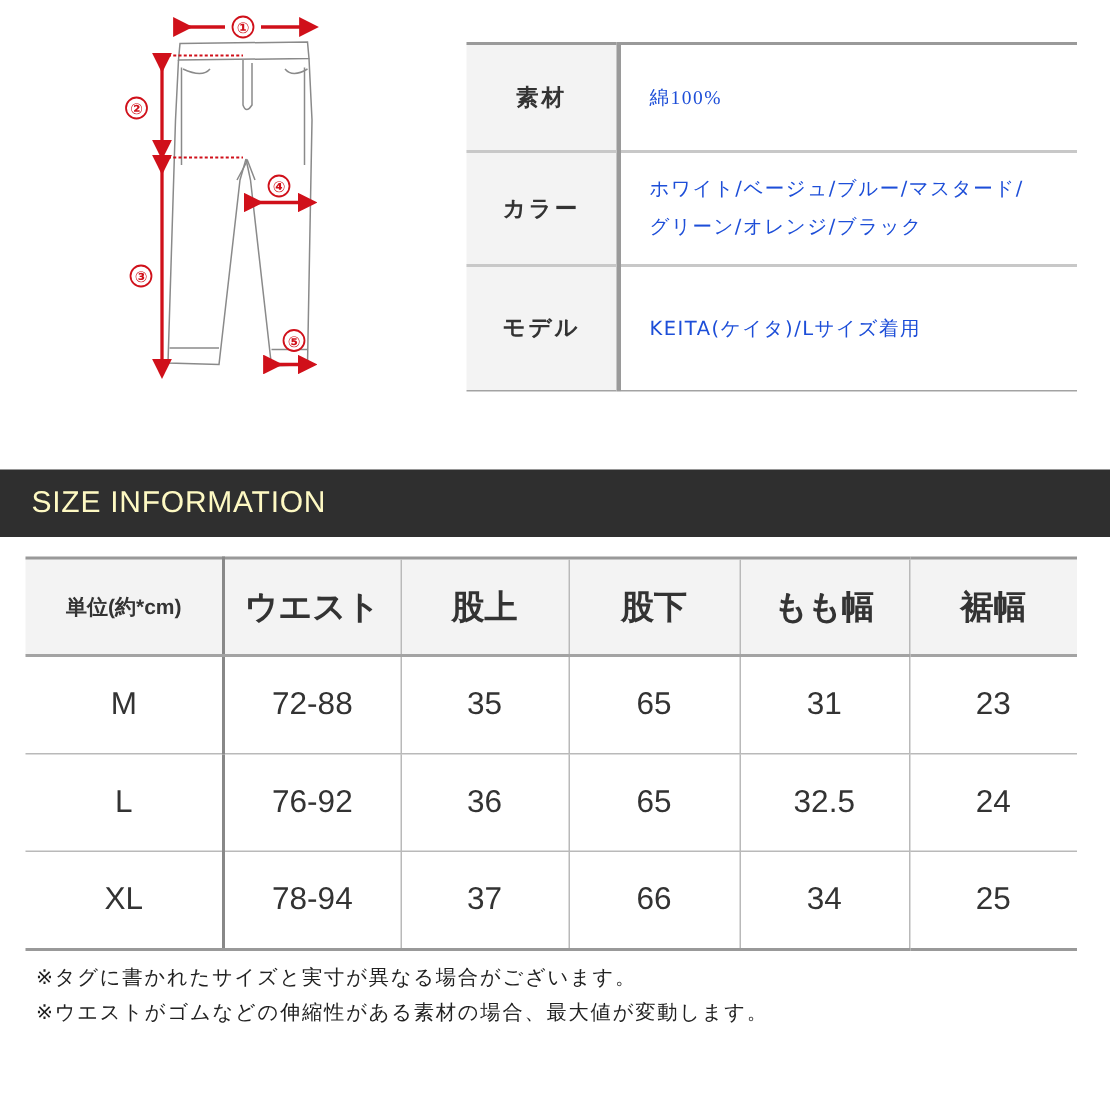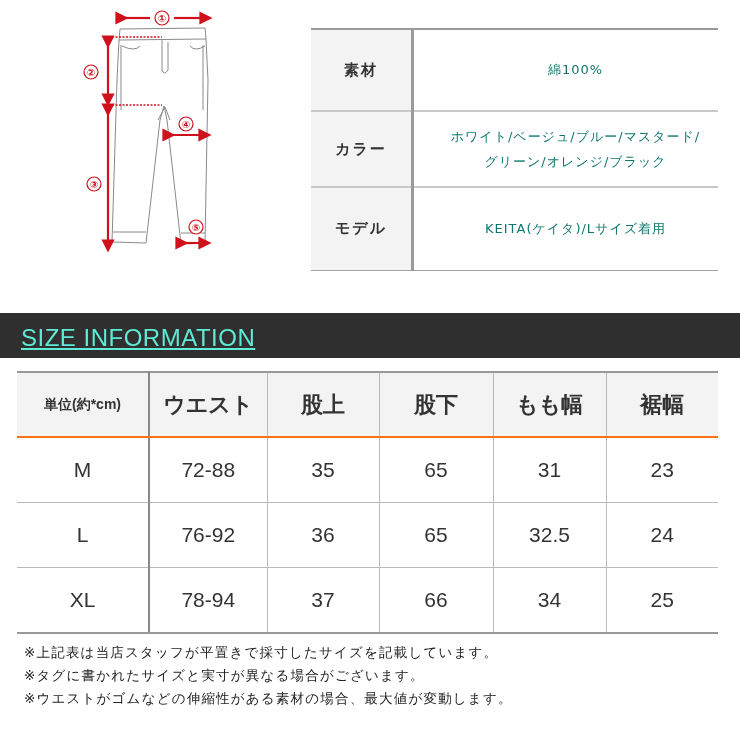--- a/index.html
+++ b/index.html
@@ -16,35 +16,35 @@
                  border-radius:50%; font-size:9px; line-height:12px; text-align:center;
                  color:#555; font-weight:normal; margin-right:2px; vertical-align:1px; }
 
   
   .spec { position:absolute; left:311px; top:28px; width:407px; border-collapse:collapse; }
   .spec td { border-top:2px solid #c8c8c8; border-bottom:2px solid #c8c8c8; padding:0; }
   .spec tr:first-child td { border-top:2px solid #9a9a9a; }
   .spec tr:last-child td { border-bottom:1px solid #a3a3a3; }
   .spec td.label { width:100px; background:#f3f3f3; border-right:3px solid #9a9a9a;
                    text-align:center; font-size:15px; font-weight:bold; letter-spacing:2px; color:#333; }
-  .spec td.value { padding-left:19px; font-size:13px; letter-spacing:1px; color:#0f766e;text-align:center; }
-  .spec tr.r1 { height:82px; } .spec tr.r2 { height:76px; } .spec tr.r3 { height:83px; }
+  .spec td.value { padding-left:19px; font-size:13px; letter-spacing:1px; color:#1d4ed8; }
+  .spec tr.r1 { height:72px;font-family:Liberation Serif, serif; } .spec tr.r2 { height:76px; } .spec tr.r3 { height:83px; }
   .spec .model { font-size:14px; letter-spacing:1.5px;margin-top:42px; }
   .spec .colors { line-height:25px; letter-spacing:2.5px; font-size:12.5px; }
 
   
   .size-bar { position:absolute; left:0; top:313px; width:740px; height:45px; background:#2f2f2f; }
-  .size-bar span { position:absolute; left:21px; top:11px; color:#5eead4;
-                   font-family:"Liberation Sans", sans-serif; font-size:24px; letter-spacing:0.5px;text-decoration:underline; }
+  .size-bar span { position:absolute; left:21px; top:11px; color:#fef9c3;
+                   font-family:"Liberation Sans", sans-serif; font-size:20px; letter-spacing:0.5px; }
 
   
   .size { position:absolute; left:17px; top:371px; width:701px; border-collapse:collapse;
           font-family:"Liberation Sans", sans-serif; table-layout:fixed; }
   .size th, .size td { border:1px solid #b9b9b9; text-align:center; padding:0; color:#333; }
-  .size th { background:#f3f3f3; height:63px; font-size:22px; font-weight:bold; border-top:2px solid #999; border-bottom:2px solid #f97316; }
+  .size th { background:#f3f3f3; height:63px; font-size:22px; font-weight:bold; border-top:2px solid #999; border-bottom:2px solid #a3a3a3; }
   .size th.unit { font-size:14px; }
   .size td { height:64px; font-size:21px; }
   .size tr:last-child td { border-bottom:2px solid #999;text-align:center; }
   .size th:first-child, .size td:first-child { border-left:none; border-right:2px solid #888; }
   .size th:last-child, .size td:last-child { border-right:none; }
 
   
   .notes { position:absolute; left:24px; top:641px; font-size:13.5px; line-height:23px;
            color:#222; letter-spacing:1.2px; }
 </style>
@@ -162,16 +162,15 @@
       <td>78-94</td>
       <td>37</td>
       <td>66</td>
       <td>34</td>
       <td>25</td>
     </tr>
   </tbody>
 </table>
 
 <div class="notes">
-  <div>※上記表は当店スタッフが平置きで採寸したサイズを記載しています。</div>
   <div>※タグに書かれたサイズと実寸が異なる場合がございます。</div>
   <div>※ウエストがゴムなどの伸縮性がある素材の場合、最大値が変動します。</div>
 </div>
 
 </body></html>

